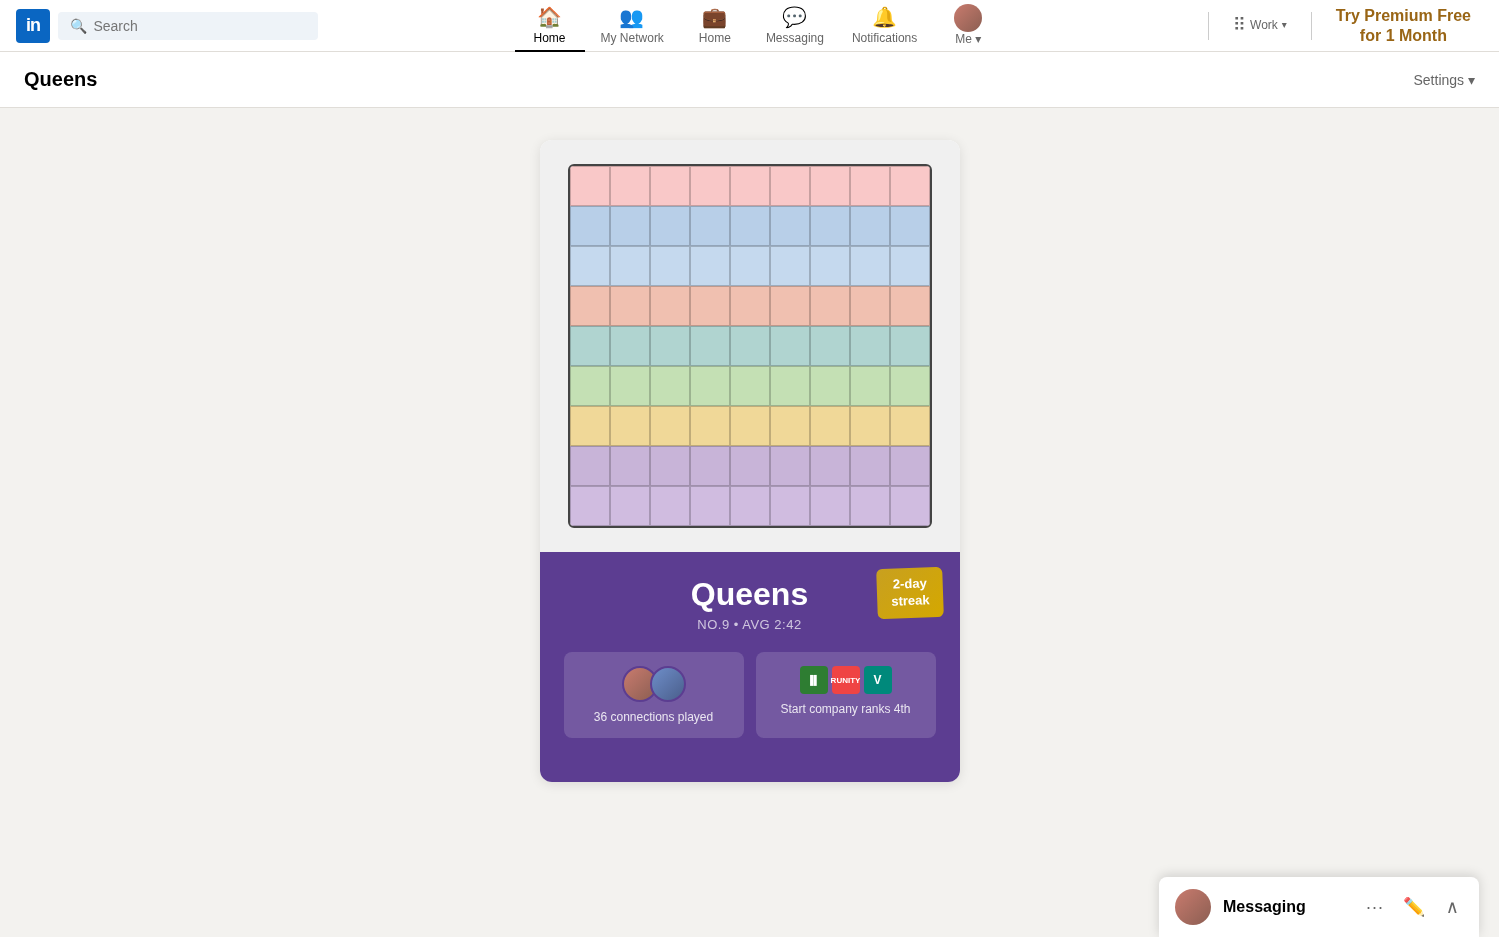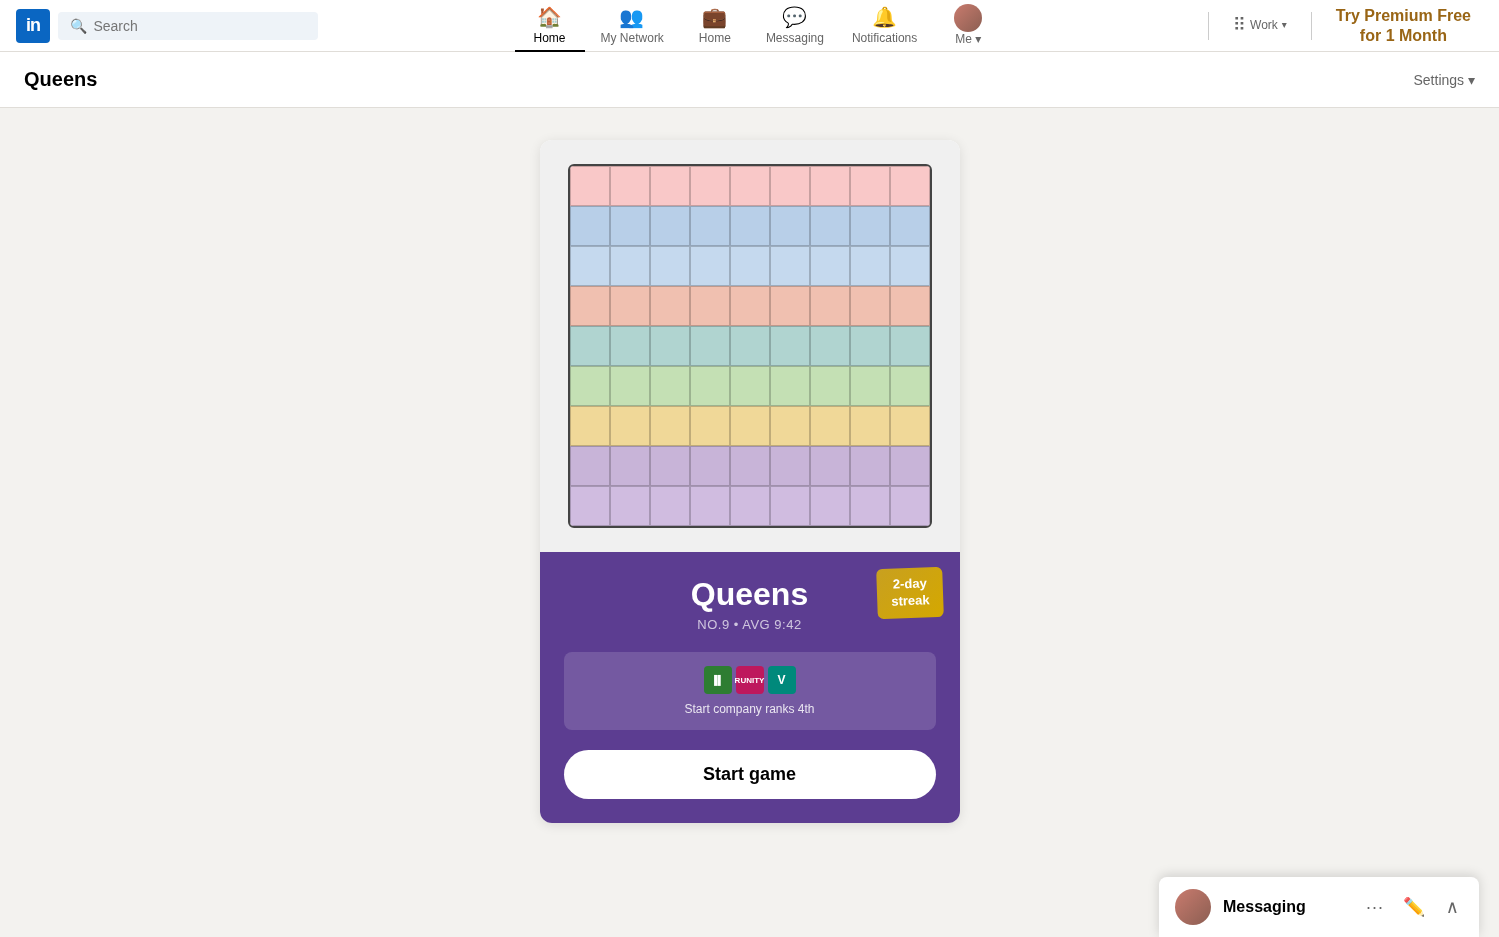--- a/index.html
+++ b/index.html
@@ -163,21 +163,21 @@
     .stat-avatar-2 { background: linear-gradient(135deg, #6e8ec9, #4a5e8b); }
     .stat-logos {
       display: flex; align-items: center; gap: 4px;
     }
     .company-logo {
       width: 28px; height: 28px; border-radius: 4px;
       display: flex; align-items: center; justify-content: center;
       font-size: 10px; font-weight: 700; color: #fff;
     }
     .logo-green { background: #2e7d32; }
-    .logo-dark { background: #be185d; font-size: 8px; }
+    .logo-dark { background: #ef4444; font-size: 8px; }
     .logo-teal { background: #00897b; }
     .stat-text {
       color: rgba(255,255,255,0.85); font-size: 12px; text-align: center;
     }
 
     .start-btn {
       width: 100%;
       background: #fff;
       color: #000;
       border: none;
@@ -381,34 +381,40 @@
         </div>
     </div>
 
     <div class="game-info">
       <div class="streak-badge">
         <div>2-day</div>
         <div>streak</div>
       </div>
 
       <div class="game-title">Queens</div>
-      <div class="game-subtitle">NO.9 • AVG 9:42</div>
+      <div class="game-subtitle">NO.9 • AVG 2:42</div>
 
       <div class="stats-row">
+        <div class="stat-box">
+          <div class="stat-avatars">
+            <div class="stat-avatar stat-avatar-1"></div>
+            <div class="stat-avatar stat-avatar-2"></div>
+          </div>
+          <div class="stat-text">36 connections played</div>
+        </div>
         <div class="stat-box">
           <div class="stat-logos">
             <div class="company-logo logo-green" style="font-size:9px;">▐▌</div>
             <div class="company-logo logo-dark">RUNITY</div>
             <div class="company-logo logo-teal" style="font-size:12px;">V</div>
           </div>
           <div class="stat-text">Start company ranks 4th</div>
         </div>
       </div>
 
-      <button class="start-btn">Start game</button>
     </div>
   </div>
 </div>
 
 <div class="messaging-widget">
   <div class="msg-avatar"></div>
   <span class="msg-title">Messaging</span>
   <div class="msg-actions">
     <button class="msg-action-btn" title="More options">···</button>
     <button class="msg-action-btn" title="Compose">✏️</button>

